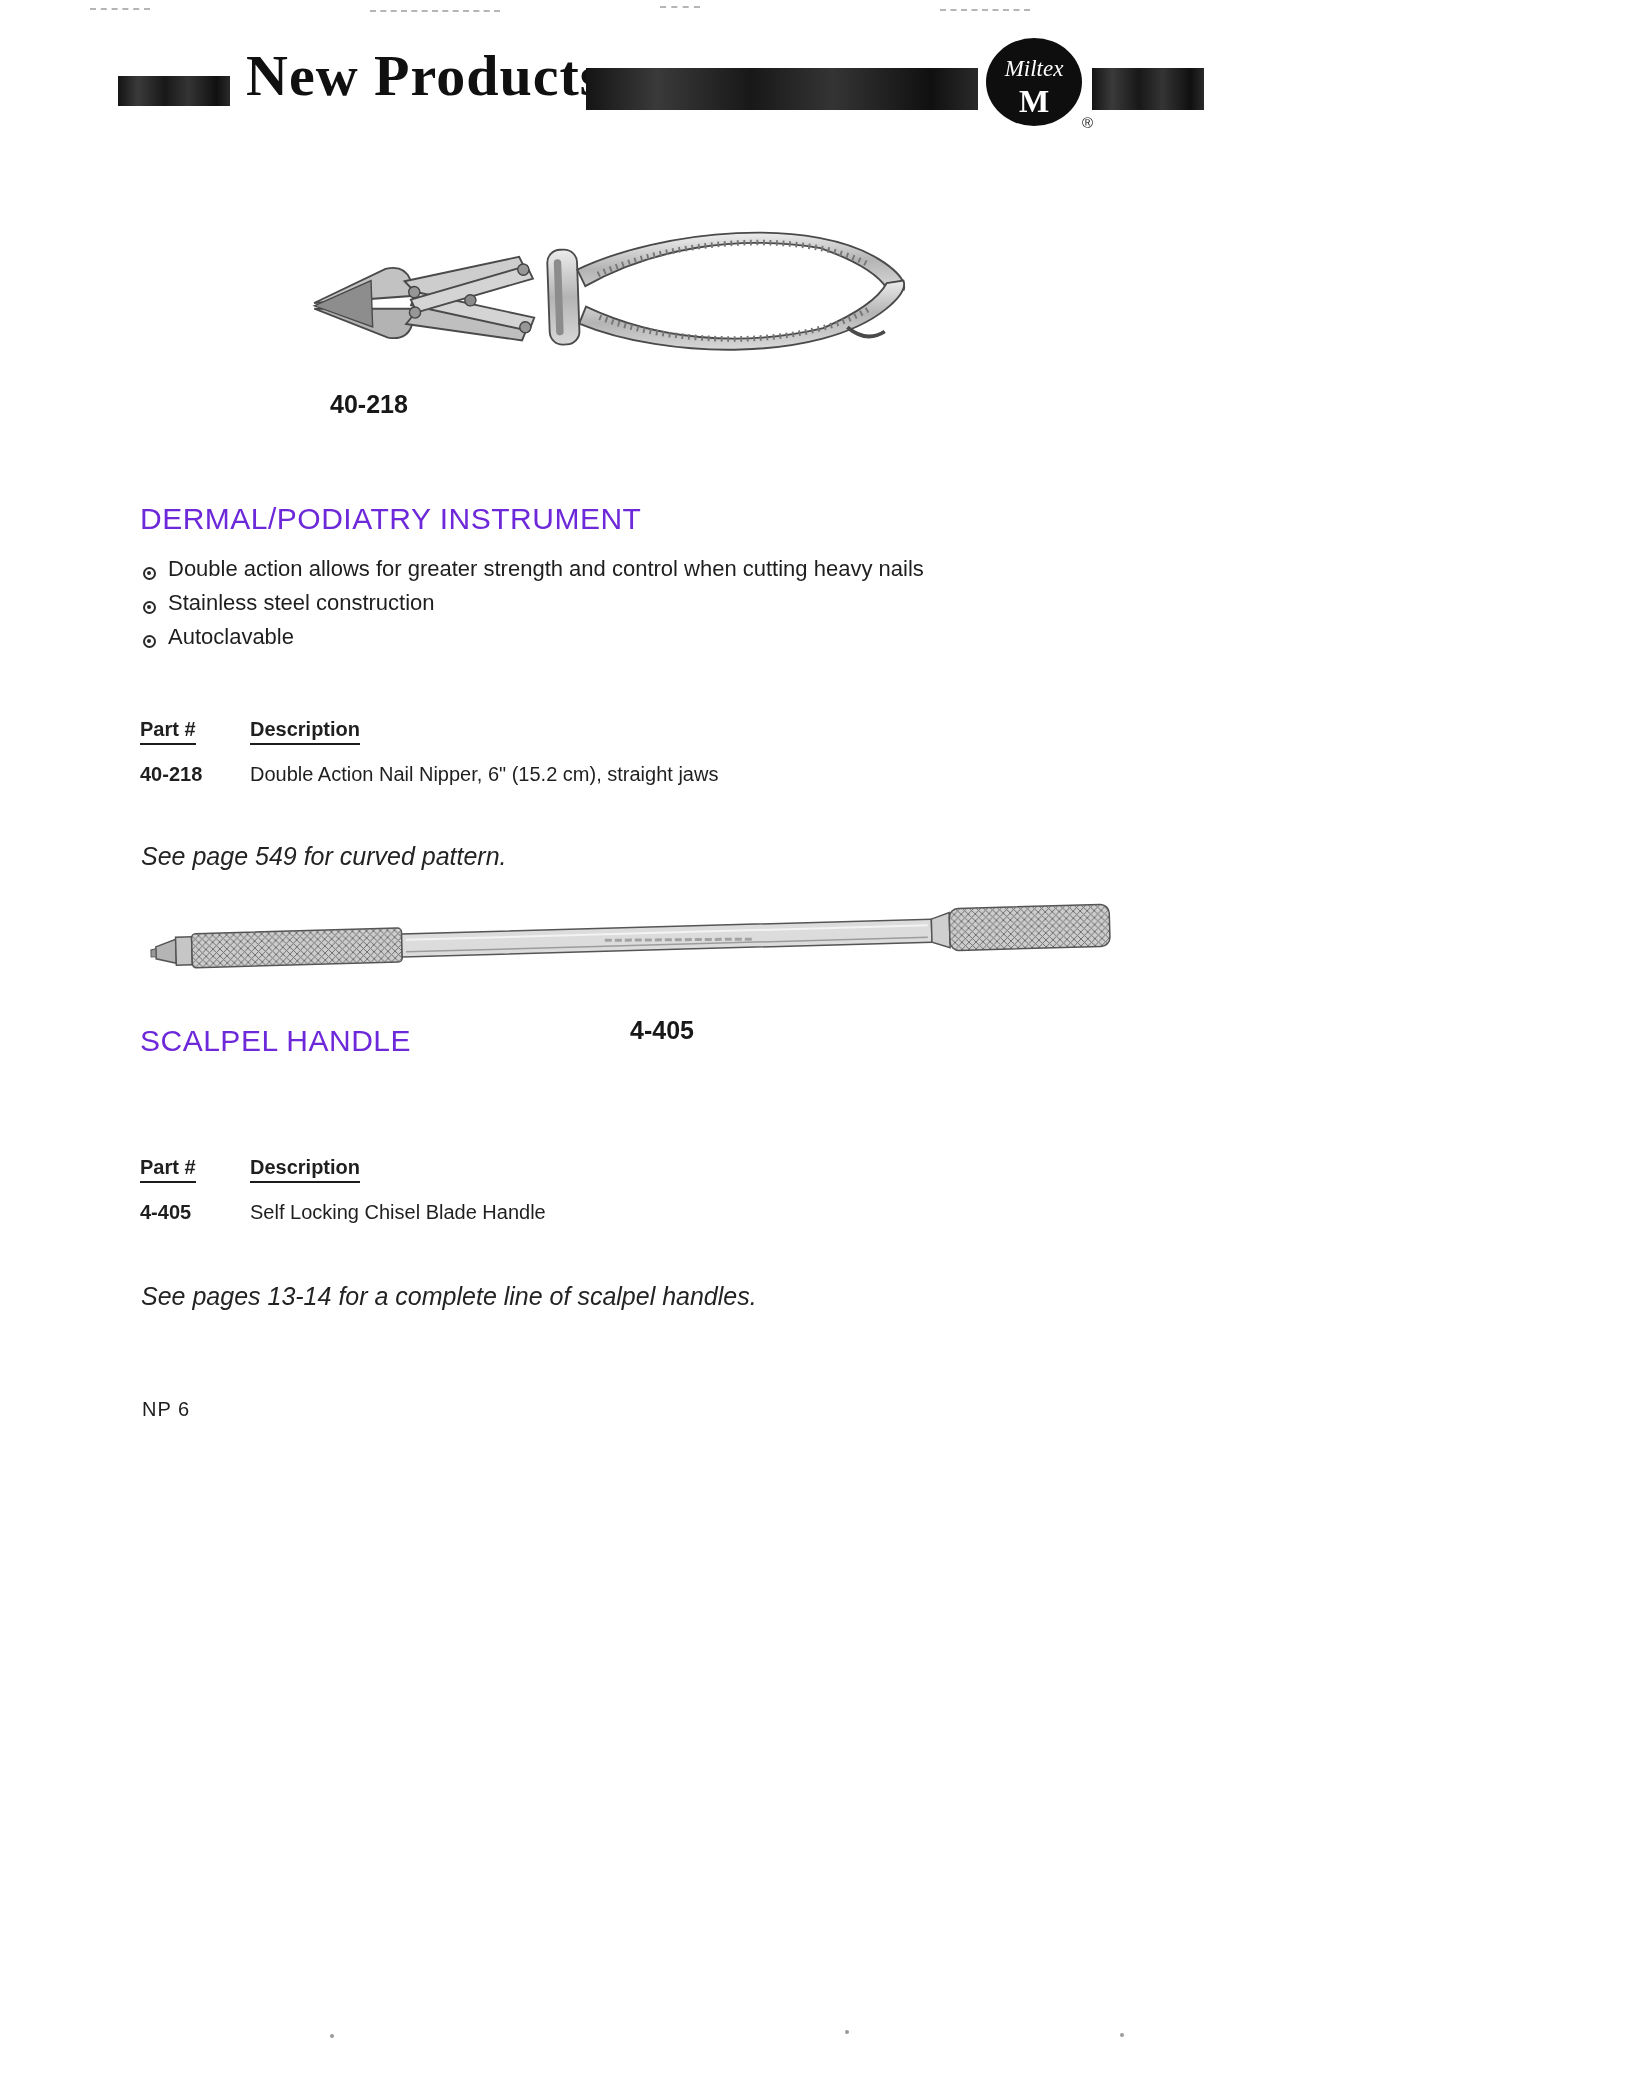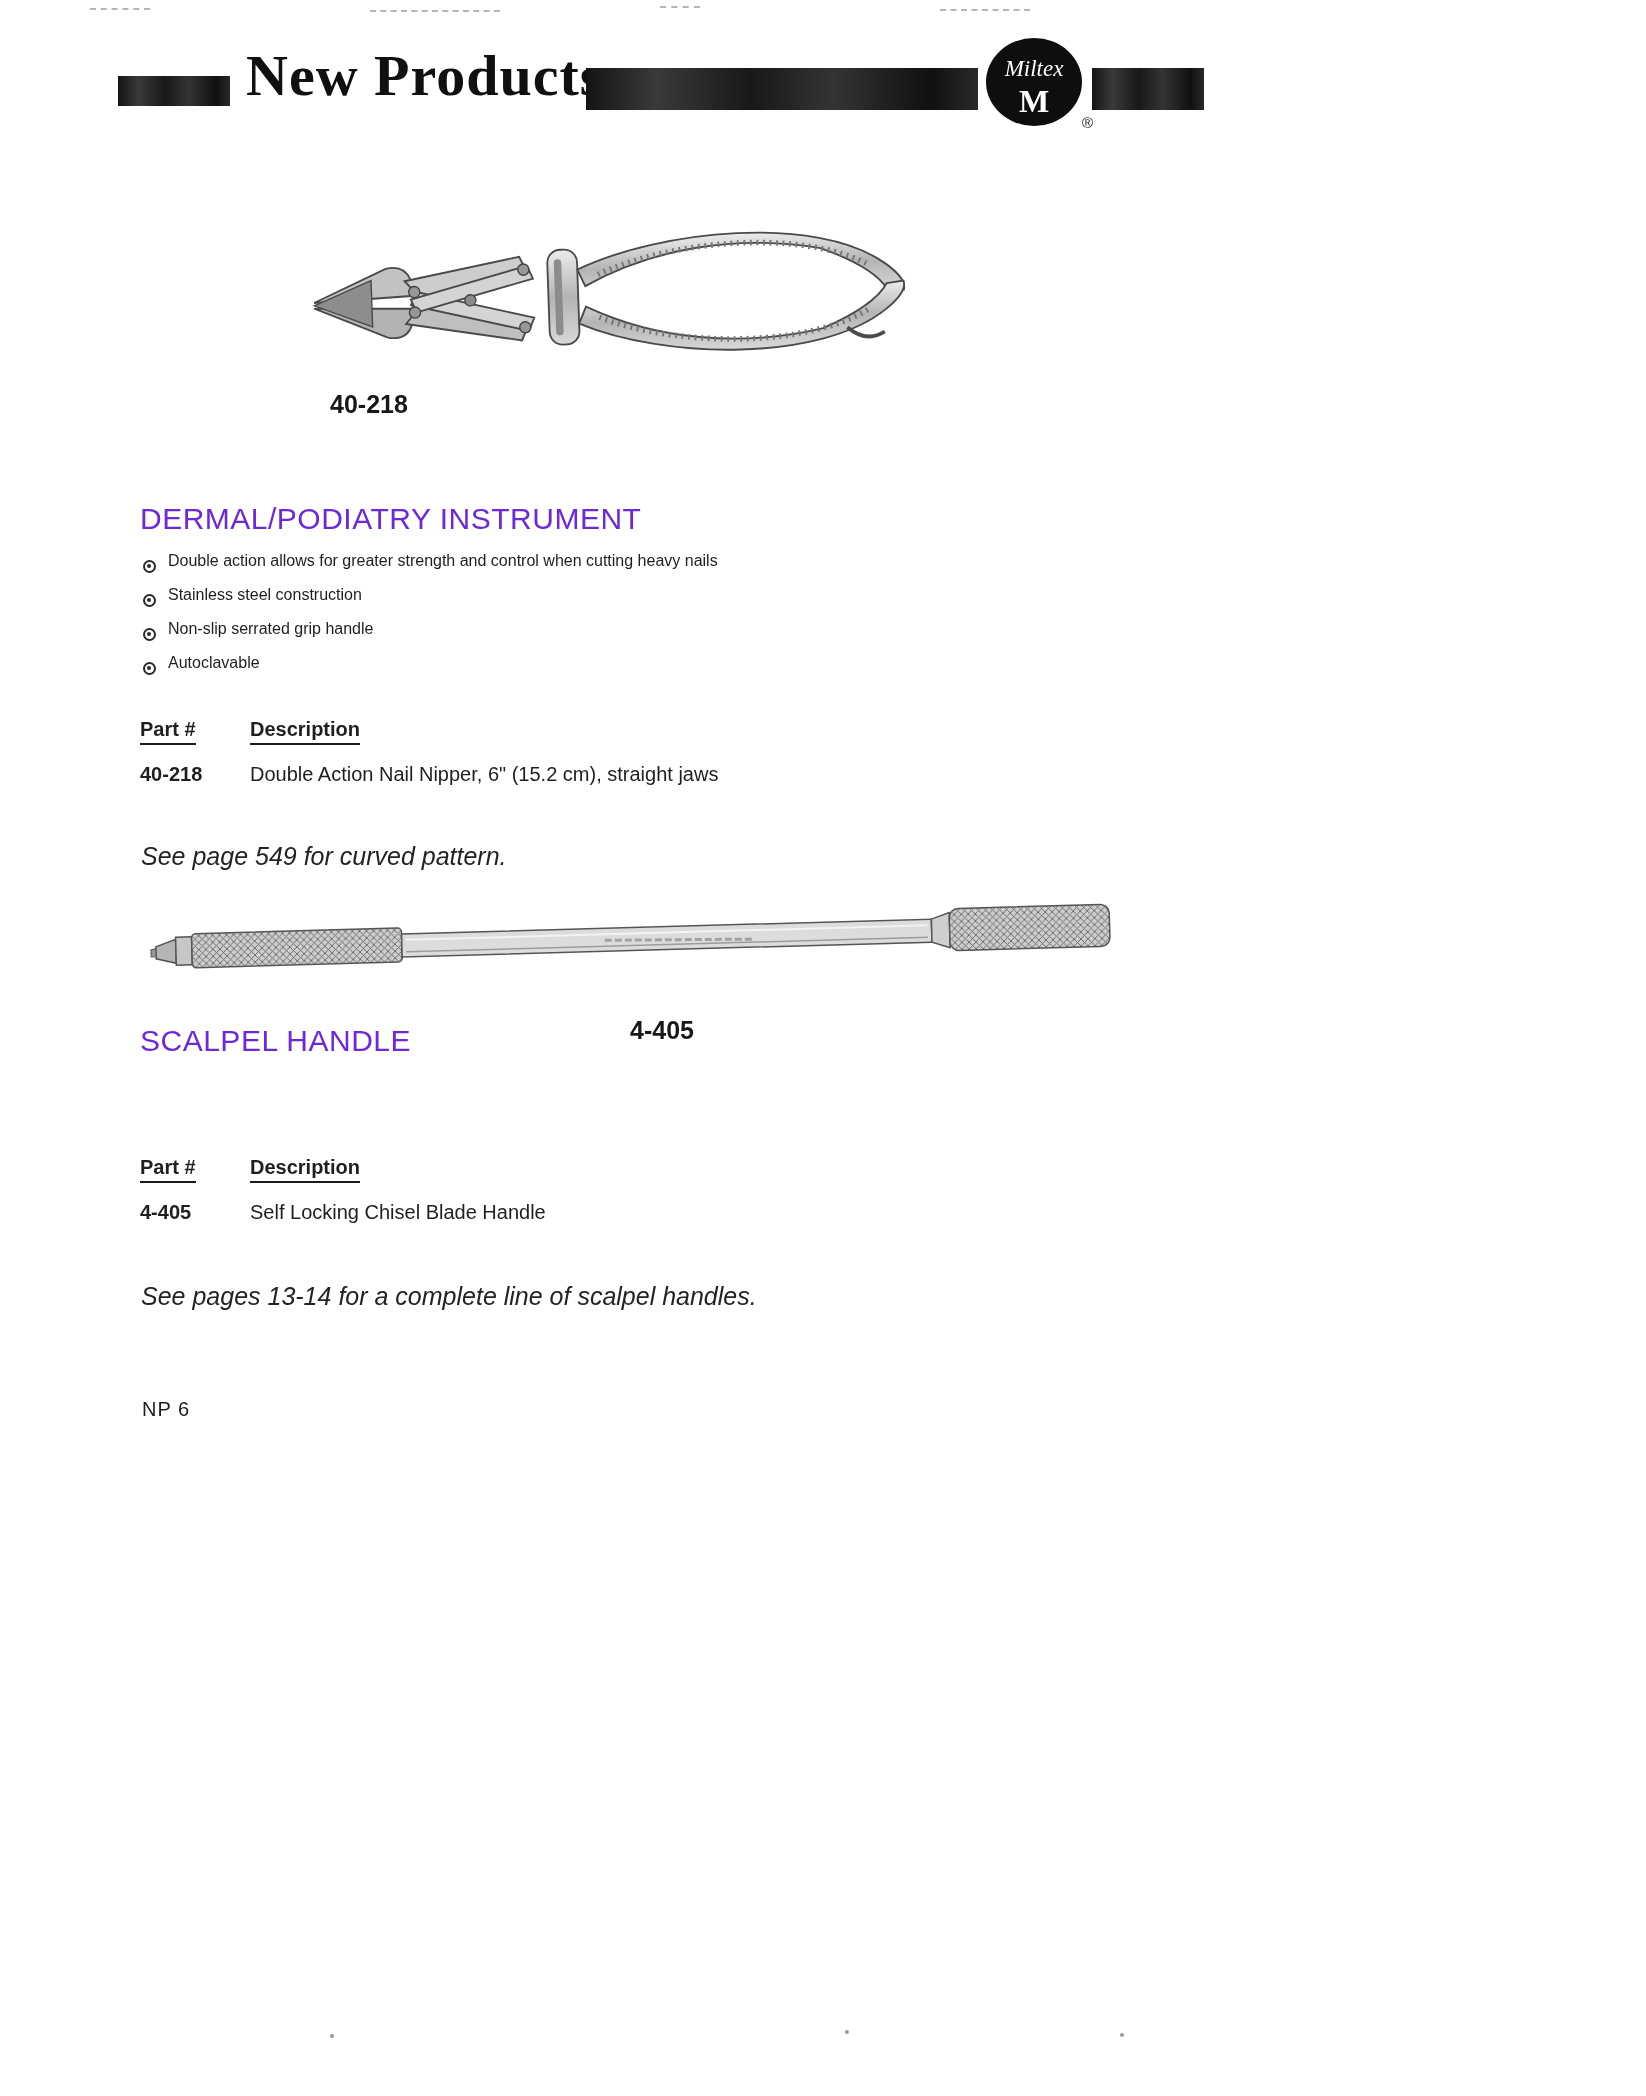--- a/index.html
+++ b/index.html
@@ -39,21 +39,21 @@
   
   .section-title {
     position:absolute; left:140px;
     font-size:30px; font-weight:400; letter-spacing:0.5px; color:#6d28d9;
   }
   .section-title.dermal  { top:502px; }
   .section-title.scalpel { top:1024px; }
 
   
   .bullets { position:absolute; left:143px; top:552px; list-style:none; }
-  .bullets li { display:flex; align-items:flex-start; height:34px; font-size:16px; color:#1e1e1e; }
+  .bullets li { display:flex; align-items:center; height:34px; font-size:22px; color:#1e1e1e; }
   .bullet-icon {
     display:inline-block; width:13px; height:13px; margin:8px 12px 0 0;
     border:2.5px solid #2a2a2a; border-radius:50%; position:relative; flex:0 0 13px;
   }
   .bullet-icon::after {
     content:""; position:absolute; left:2px; top:2px; width:4px; height:4px;
     background:#2a2a2a; border-radius:50%;
   }
 
   
@@ -145,24 +145,20 @@
     <li>
       <span class="bullet-icon"></span>
       <span>Double action allows for greater strength and control when cutting heavy nails</span>
     </li>
     <li>
       <span class="bullet-icon"></span>
       <span>Stainless steel construction</span>
     </li>
     <li>
       <span class="bullet-icon"></span>
-      <span>Non-slip serrated grip handle</span>
-    </li>
-    <li>
-      <span class="bullet-icon"></span>
       <span>Autoclavable</span>
     </li>
   </ul>
 
   <div class="spec-table t1">
     <div class="spec-row spec-head">
       <div class="col-part">
         <span class="ul">Part #</span>
       </div>
       <div class="col-desc">

